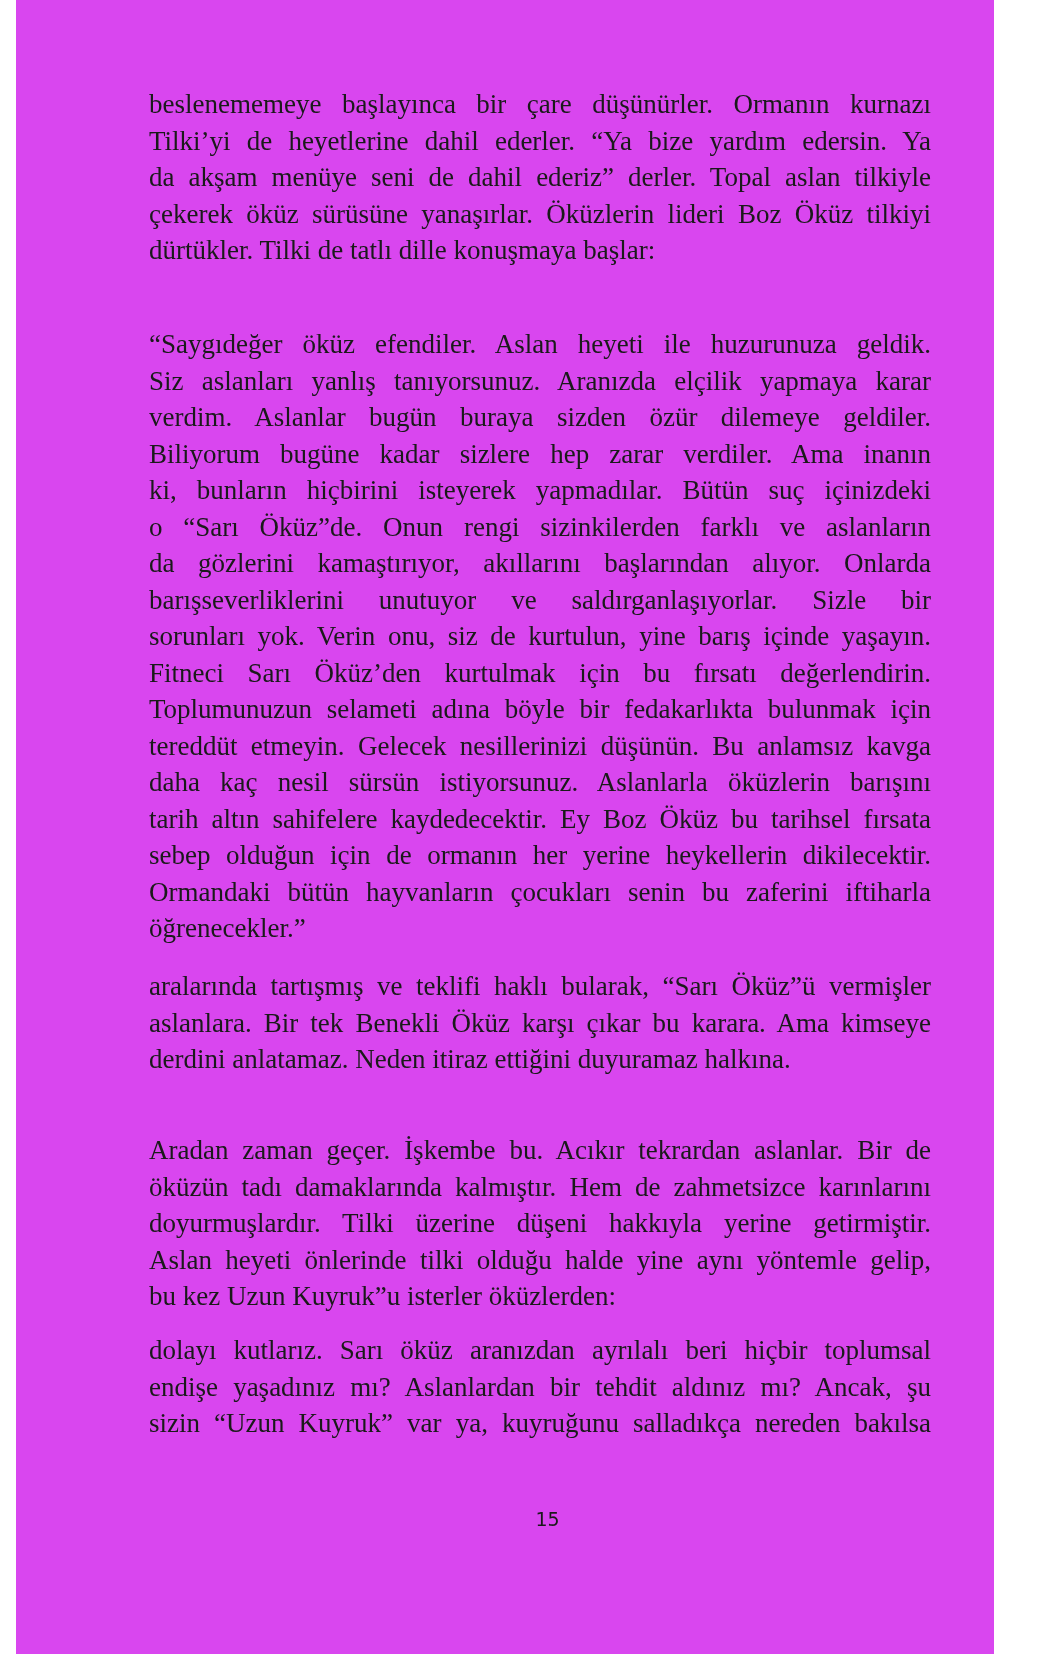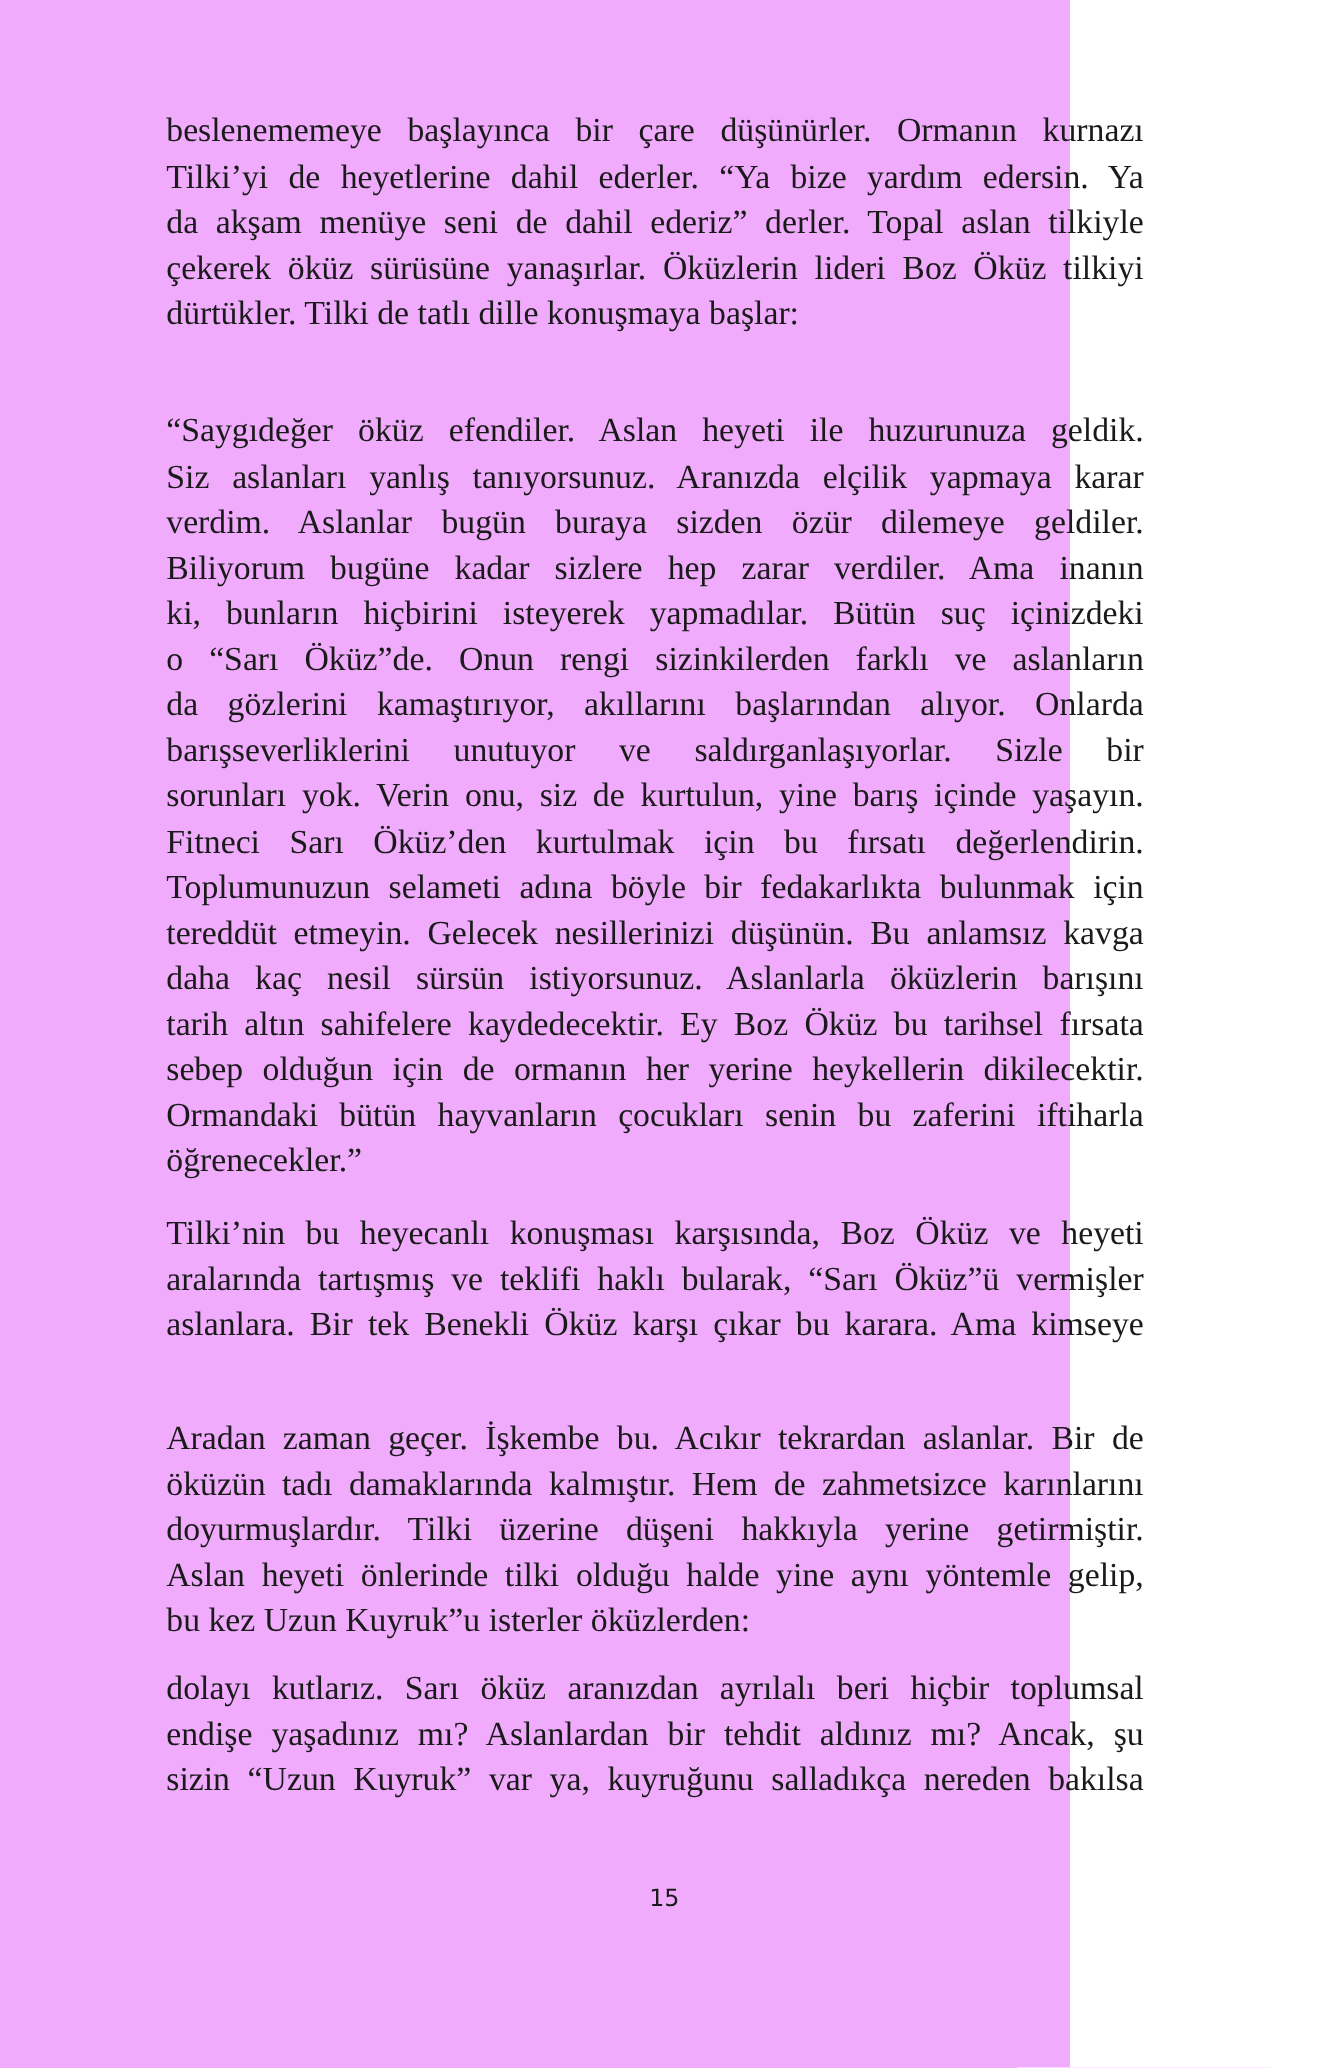--- a/index.html
+++ b/index.html
@@ -1,17 +1,17 @@
 <!DOCTYPE html>
 <html><head>
   <meta charset="utf-8">
   <style>
     html, body { margin: 0; padding: 0; background: #ffffff; }
     body { width: 1063px; height: 1654px; position: relative; overflow: hidden; }
-    .page { position: absolute; left: 0; top: 0; width: 856px; height: 1654px; background: #f0abfc; }
+    .page { position: absolute; left: 16px; top: 0; width: 978px; height: 1654px; background: #d946ef; }
     .text-block {
       position: absolute; left: 133px; width: 782px;
       font-family: "Liberation Serif", "DejaVu Serif", serif;
       font-size: 27px; color: #1a1a1a;
     }
     .line {
       display: block; height: 36.5px; line-height: 36.5px;
       text-align: justify; text-align-last: justify; white-space: nowrap;
     }
     .line.last { text-align-last: left; }
@@ -49,23 +49,23 @@
     <div class="line"><span class="inner">Toplumunuzun selameti adına böyle bir fedakarlıkta bulunmak için</span></div>
     <div class="line"><span class="inner">tereddüt etmeyin. Gelecek nesillerinizi düşünün. Bu anlamsız kavga</span></div>
     <div class="line"><span class="inner">daha kaç nesil sürsün istiyorsunuz. Aslanlarla öküzlerin barışını</span></div>
     <div class="line"><span class="inner">tarih altın sahifelere kaydedecektir. Ey Boz Öküz bu tarihsel fırsata</span></div>
     <div class="line"><span class="inner">sebep olduğun için de ormanın her yerine heykellerin dikilecektir.</span></div>
     <div class="line"><span class="inner">Ormandaki bütün hayvanların çocukları senin bu zaferini iftiharla</span></div>
     <div class="line last"><span class="inner">öğrenecekler.”</span></div>
   </div>
 
   <div class="text-block" style="top:968px;">
-    <div class="line"><span class="inner">Tilki’nin bu heyecanlı konuşması karşısında, Boz Öküz ve heyeti</span></div>
     <div class="line"><span class="inner">aralarında tartışmış ve teklifi haklı bularak, “Sarı Öküz”ü vermişler</span></div>
     <div class="line"><span class="inner">aslanlara. Bir tek Benekli Öküz karşı çıkar bu karara. Ama kimseye</span></div>
+    <div class="line last"><span class="inner">derdini anlatamaz. Neden itiraz ettiğini duyuramaz halkına.</span></div>
   </div>
 
   <div class="text-block" style="top:1132px;">
     <div class="line"><span class="inner">Aradan zaman geçer. İşkembe bu. Acıkır tekrardan aslanlar. Bir de</span></div>
     <div class="line"><span class="inner">öküzün tadı damaklarında kalmıştır. Hem de zahmetsizce karınlarını</span></div>
     <div class="line"><span class="inner">doyurmuşlardır. Tilki üzerine düşeni hakkıyla yerine getirmiştir.</span></div>
     <div class="line"><span class="inner">Aslan heyeti önlerinde tilki olduğu halde yine aynı yöntemle gelip,</span></div>
     <div class="line last"><span class="inner">bu kez Uzun Kuyruk”u isterler öküzlerden:</span></div>
   </div>
 

